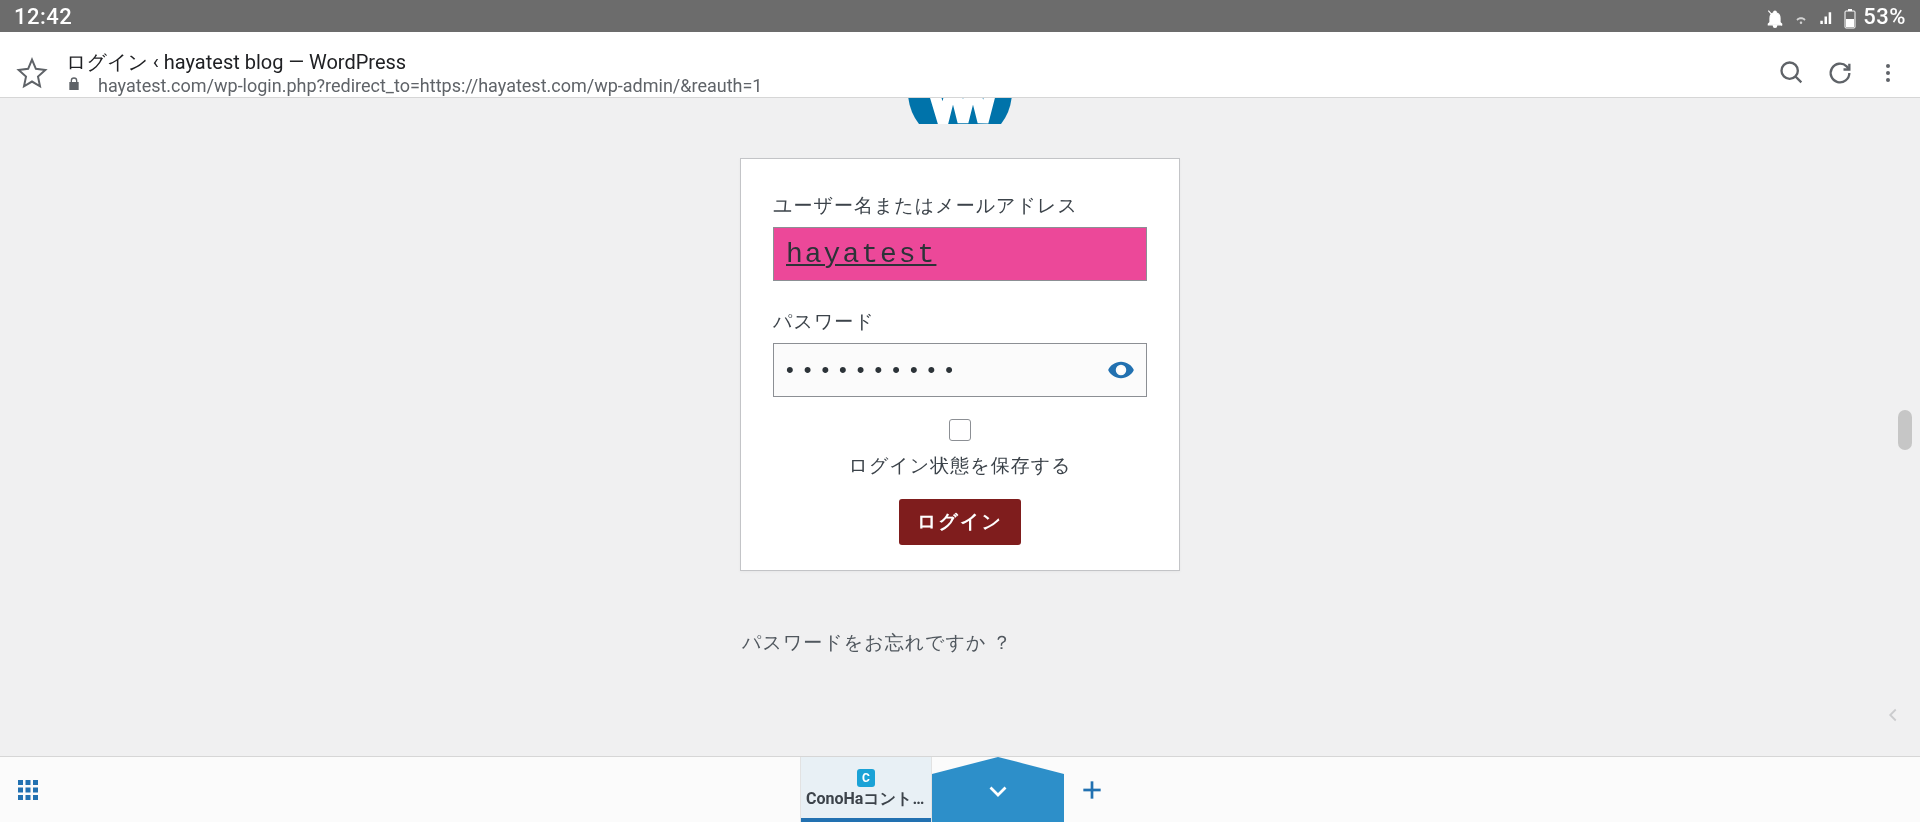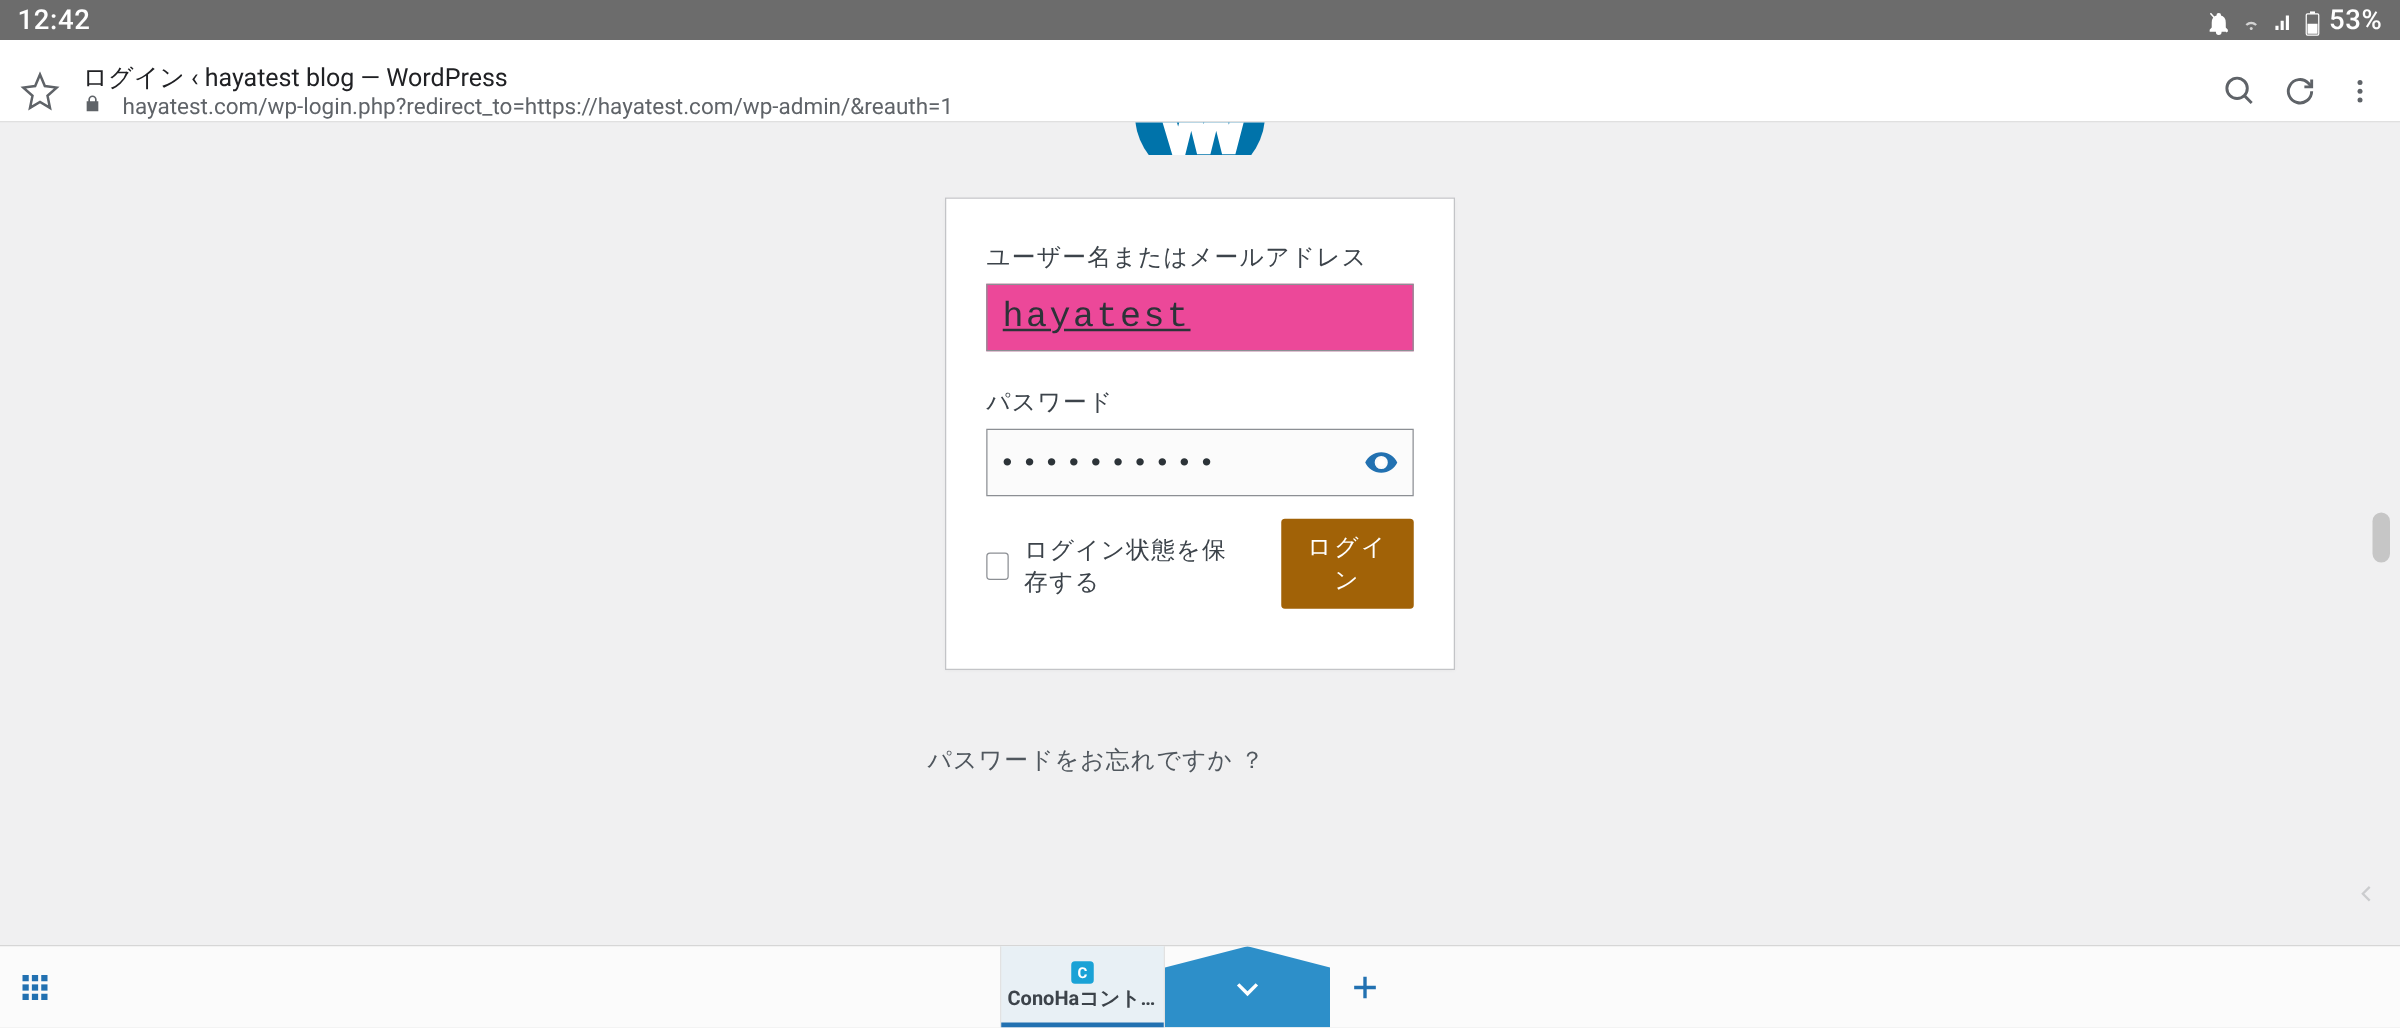--- a/index.html
+++ b/index.html
@@ -18,57 +18,58 @@
   .page-title { font-size: 20px; color: #202124; }
   .url-line { display: flex; align-items: center; gap: 16px; font-size: 18px; color: #5f6368; }
   .icon-btn { width: 48px; height: 48px; display:flex; align-items:center; justify-content:center; }
 
   
   .content { flex: 1; overflow: auto; position: relative; background: #f0f0f1; display:flex; flex-direction:column; align-items:center; }
 
   .wp-logo { width: 104px; height: 32px; margin-top: -6px; overflow:hidden; display:flex; align-items:flex-start; }
 
   .login-card {
-    width: 408px;
+    width: 440px;
     background: #fff;
     border: 1px solid #c3c4c7;
     margin-top: 34px;
-    padding: 34px 32px 48px 32px;
+    padding: 34px 32px 25px 32px;
     box-shadow: 0 1px 3px rgba(0,0,0,0.04);
   }
   .field-label { font-size: 19px; color: #3c434a; margin-bottom: 8px; letter-spacing: 1px; }
   .text-input {
     width: 100%;
     height: 54px;
     border: 1px solid #8c8f94;
     background: #ec4899;
     font-size: 28px;
     font-family: "Courier New", monospace;
     letter-spacing: 2px;
     padding: 0 12px;
     color: #2c3338;
     text-decoration: underline;
   }
   .pw-wrap { position: relative; }
   .pw-input { width: 100%; height: 54px; border: 1px solid #8c8f94; background: #fbfbfb; font-size: 22px; letter-spacing: 10px; padding: 0 48px 0 12px; color: #2c3338; }
   .eye-btn { position: absolute; right: 8px; top: 50%; transform: translateY(-50%); width: 36px; height: 36px; display:flex; align-items:center; justify-content:center; }
-  .row-remember { display:flex; align-items:center; gap: 12px; margin-top: 22px; }
+  .row-remember { display:flex; align-items:center; gap: 12px; margin-top: 22px; flex-direction: column; }
   .cb { width: 22px; height: 22px; border: 1px solid #8c8f94; border-radius: 3px; background:#fff; }
   .cb-label { font-size: 19px; color: #3c434a; letter-spacing: 1px; }
   .login-btn {
     float: right;
-    background: #a16207;
+    background: #7f1d1d;
     color: #fff;
     border: none;
     border-radius: 3px;
     font-size: 19px;
     padding: 10px 18px;
     letter-spacing: 2px;
     cursor: pointer;
     margin-top: -4px;
+    font-weight: bold;
   }
   .forgot { width: 436px; margin-top: 59px; font-size: 19px; color: #50575e; letter-spacing: 1px; text-align:left;}
   .field-gap { height: 28px; }
 
   
   .bottom-bar { height: 66px; background: #fbfbfb; display: flex; align-items: stretch; border-top:1px solid #d6d6d6; }
   .grid-btn { width: 56px; display:flex; align-items:center; justify-content:center; }
   .flex-spacer { flex: 1; }
   .tab { width: 132px; display:flex; flex-direction:column; align-items:center; justify-content:center; gap:2px; font-size:16px; color:#3c434a; border-left:1px solid #e2e2e2; border-right:1px solid #e2e2e2; position:relative; }
   .tab.active { background:#e8f0f5; }

